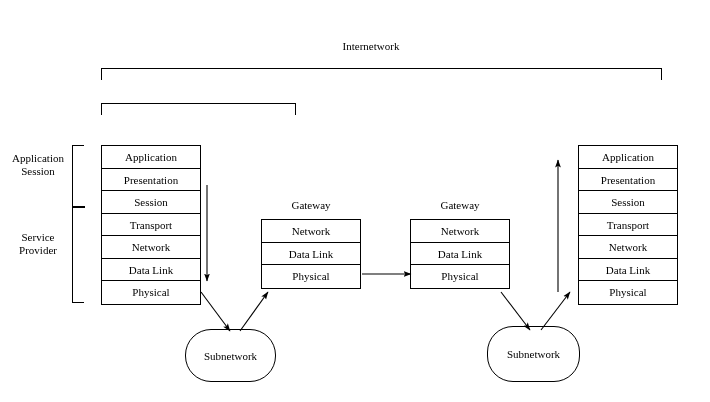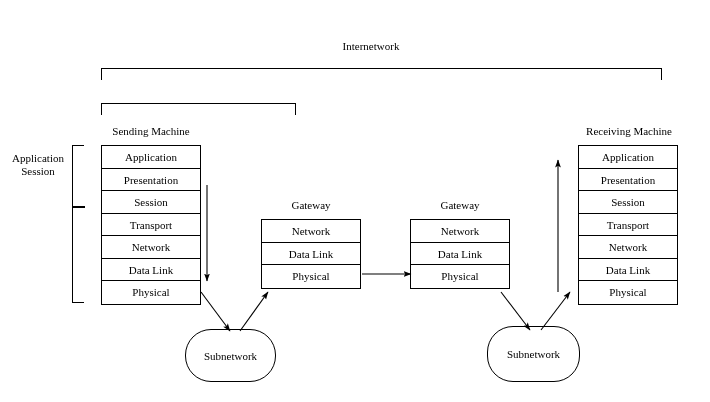--- a/index.html
+++ b/index.html
@@ -116,24 +116,27 @@
 
   <div class="lbl" style="left:301px; top:40px; width:140px;">Internetwork</div>
   <div class="tbracket" style="left:101px; top:68px; width:561px; height:12px;"></div>
 
   <div class="tbracket" style="left:101px; top:103px; width:195px; height:12px;"></div>
 
   <div class="lbl lbl-left" style="left:2px; top:152px; width:72px;">
     <span>Application</span><br>
     <span>Session</span>
   </div>
+  <div class="lbl lbl-left" style="left:2px; top:231px; width:72px;">
+    <span>Service</span><br>
+    <span>Provider</span>
+  </div>
   <div class="lbracket" style="left:72px; top:145px; width:12px; height:158px;"></div>
   <div class="ltick" style="left:72px; top:206px; width:13px;"></div>
 
-  <div class="lbl" style="left:98px; top:125px; width:106px;">Sending Machine</div>
   <div class="stack" style="left:101px; top:145px;">
     <div class="row">Application</div>
     <div class="row">Presentation</div>
     <div class="row">Session</div>
     <div class="row">Transport</div>
     <div class="row">Network</div>
     <div class="row">Data Link</div>
     <div class="row">Physical</div>
   </div>
 
@@ -144,21 +147,20 @@
     <div class="row">Physical</div>
   </div>
 
   <div class="lbl" style="left:410px; top:199px; width:100px;">Gateway</div>
   <div class="gw" style="left:410px; top:219px;">
     <div class="row">Network</div>
     <div class="row">Data Link</div>
     <div class="row">Physical</div>
   </div>
 
-  <div class="lbl" style="left:570px; top:125px; width:118px;">Receiving Machine</div>
   <div class="stack" style="left:578px; top:145px;">
     <div class="row">Application</div>
     <div class="row">Presentation</div>
     <div class="row">Session</div>
     <div class="row">Transport</div>
     <div class="row">Network</div>
     <div class="row">Data Link</div>
     <div class="row">Physical</div>
   </div>
 

